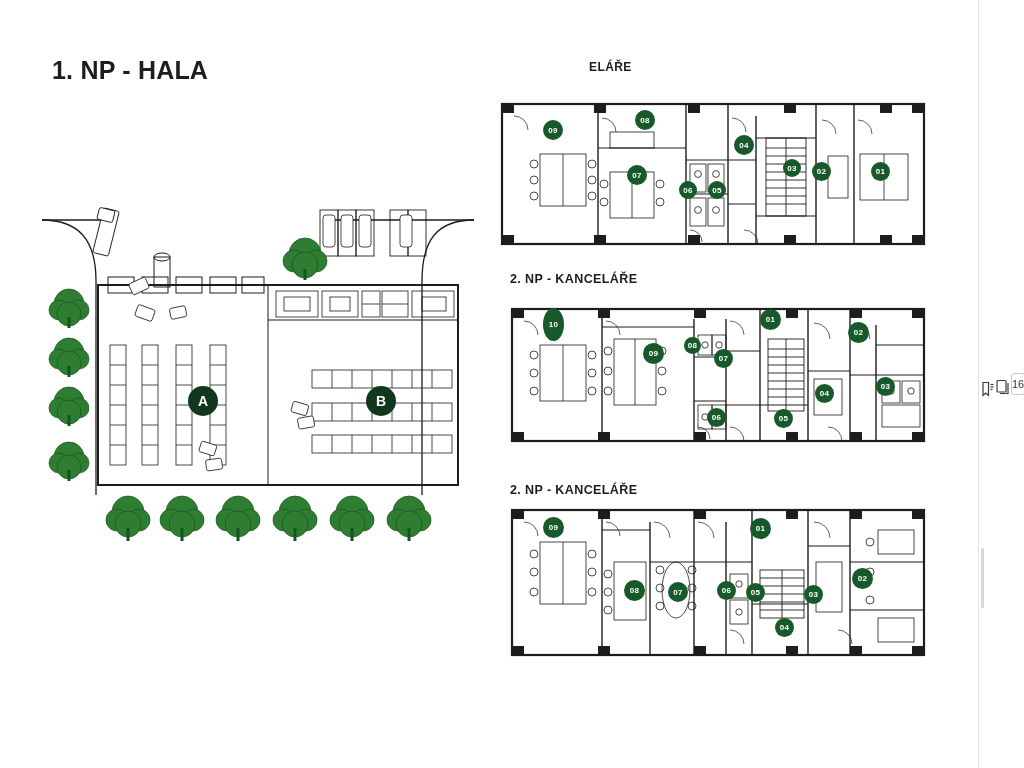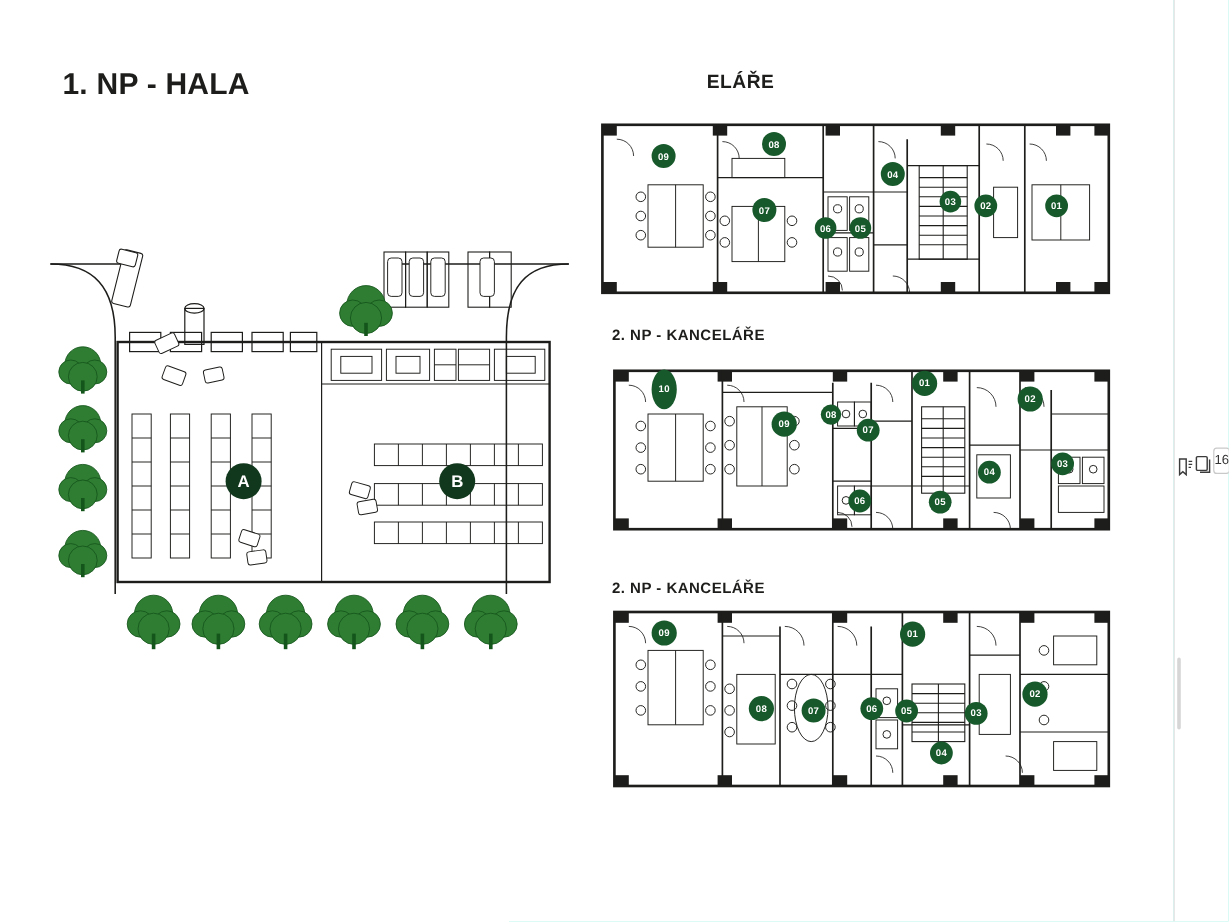--- a/index.html
+++ b/index.html
@@ -6,21 +6,21 @@
   html, body {
     margin: 0; padding: 0;
     width: 1024px; height: 768px;
     background: #ffffff;
     font-family: "Liberation Sans", sans-serif;
     overflow: hidden;
   }
   #page {
     position: relative;
     width: 1024px; height: 768px;
-    background: #5eead4;
+    background: #3b82f6;
   }
 
   
   .viewer-rail {
     position: absolute;
     top: 0; right: 0;
     width: 46px; height: 768px;
     background: #ffffff;
     border-left: 1px solid #e2e2e2;
     display: flex;
@@ -93,21 +93,21 @@
   }
   .logo-sub {
     position: absolute; left: 0; top: 75px; width: 134px;
     text-align: center;
     font-size: 7.5px; color: #3b3b3b; letter-spacing: 1.1px;
   }
 
   .label-clip {
     position: absolute;
     left: 589px; top: 60px;
-    font-size: 16px; font-weight: bold; color: #1d1d1b;
+    font-size: 12px; font-weight: bold; color: #1d1d1b;
     letter-spacing: 0.4px;
     white-space: nowrap;
   }
   .floor-label {
     position: absolute;
     font-size: 12.5px; font-weight: bold; color: #1d1d1b;
     letter-spacing: 0.4px;
     white-space: nowrap;
   }
 

